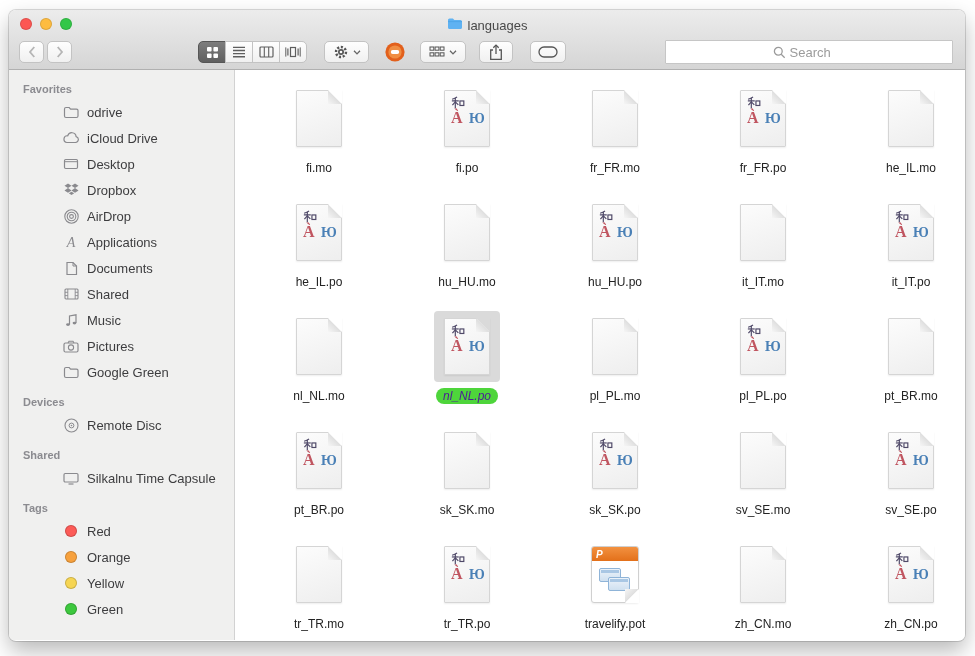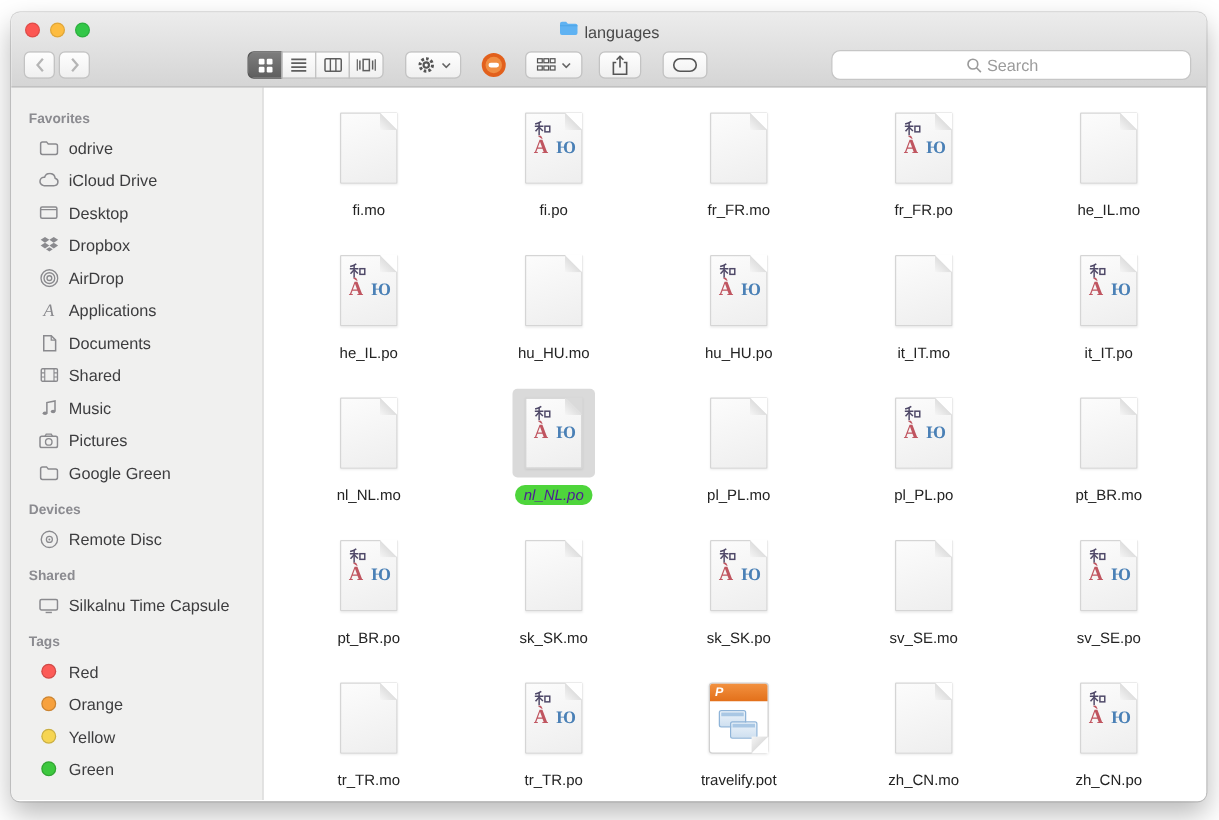--- a/index.html
+++ b/index.html
@@ -28,33 +28,33 @@
   .seg .tb-btn { width:28px; border-radius:0; margin-left:-1px; }
   .seg .tb-btn:first-child { border-radius:5px 0 0 5px; margin-left:0; }
   .seg .tb-btn:last-child { border-radius:0 5px 5px 0; }
   .seg .tb-btn.active { background:linear-gradient(#7d7d7d,#5f5f5f); border-color:#565656; }
   .btn-gear { width:45px; margin-left:17px; }
   .odrive { width:22px; height:22px; margin-left:15px; border:none; background:none; }
   .btn-arrange { width:46px; margin-left:14px; }
   .btn-share { width:34px; margin-left:13px; }
   .btn-tag { width:36px; margin-left:17px; }
   .search { margin-left:auto; width:288px; height:24px; border:1px solid #c6c6c6;
-            border-radius:7px; background:#fff; display:flex; align-items:center;
+            border-radius:1px; background:#fff; display:flex; align-items:center;
             justify-content:center; gap:4px; }
   .search input { border:none; outline:none; width:56px; font-size:13px; color:#333;
                   font-family:inherit; background:transparent; }
   .search input::placeholder { color:#9b9b9b; }
 
   
   .main { display:flex; height:570px; }
-  .sidebar { width:202px; flex-shrink:0; background:#f0f0ef; border-right:1px solid #d2d2d2;
-             padding-top:8px; overflow:hidden; }
+  .sidebar { width:226px; flex-shrink:0; background:#f0f0ef; border-right:1px solid #d2d2d2;
+             padding-top:2px; overflow:hidden; }
   .section-title { font-size:11px; font-weight:bold; color:#8b8b90; padding:11px 0 4px 14px; }
   .side-item { display:flex; align-items:center; gap:7px; height:26px; padding-left:21px;
-               font-size:13px; color:#3d3d3f; cursor:default; }
+               font-size:13px; color:#3d3d3f; cursor:default;margin-left:32px; }
   .icon16 { width:18px; display:flex; justify-content:center; align-items:center; }
   .tag-dot { width:12px; height:12px; border-radius:50%; box-shadow:inset 0 0 0 1px rgba(0,0,0,.18); }
 
   .content { flex:1; background:#fff; overflow:hidden; }
   .file-grid { display:grid; grid-template-columns:repeat(5,148px); padding:8px 0 0 10px; }
 
   
   .file-cell { width:148px; height:114px; display:flex; flex-direction:column; align-items:center; }
   .icon-wrap { margin-top:5px; padding:7px 10px; border-radius:4px; --outer:#fff; }
   .file-cell.selected .icon-wrap { background:#dadada; --outer:#dadada; }

